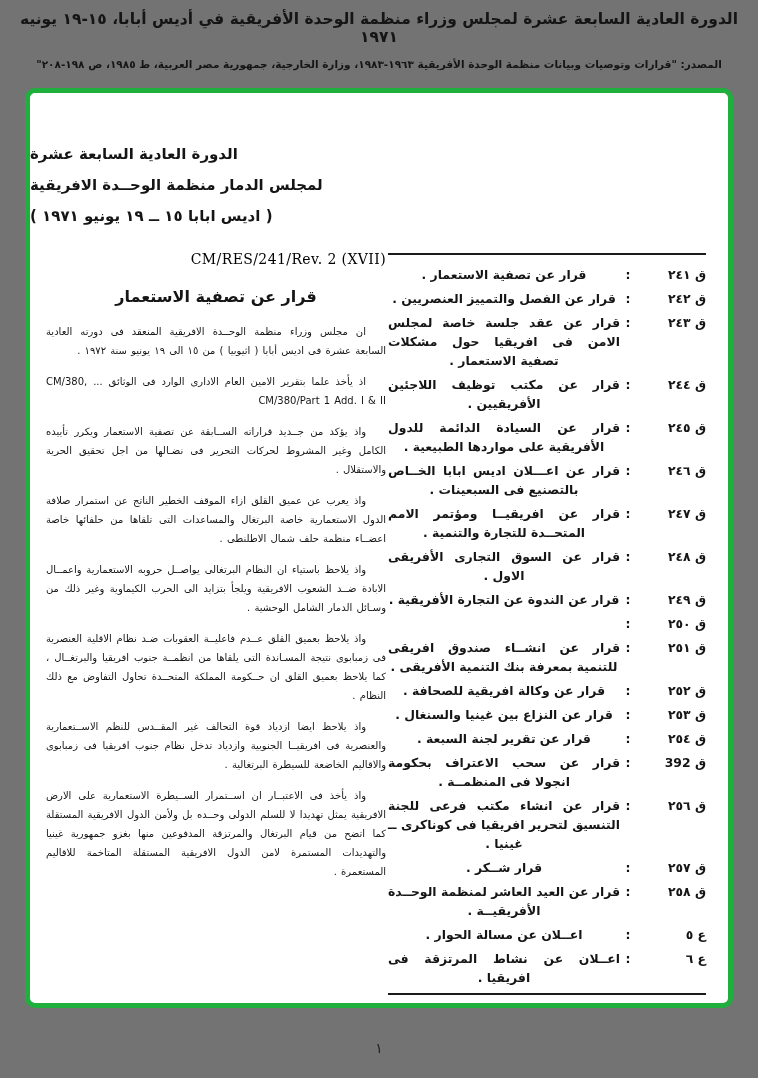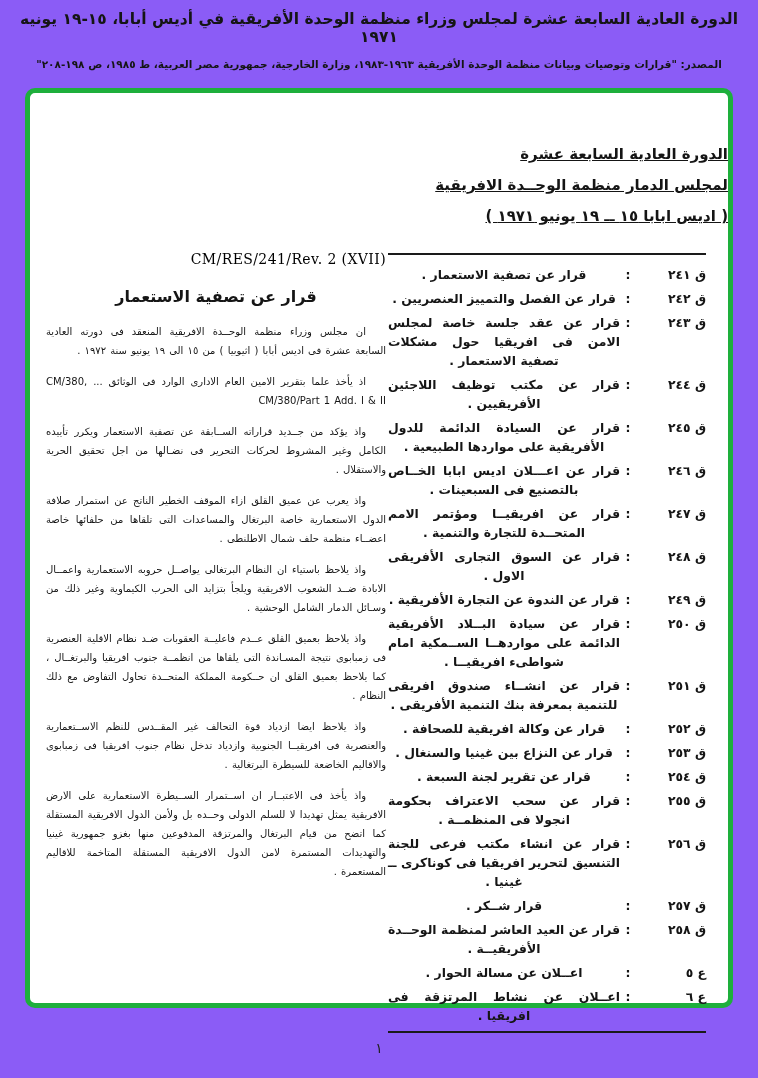--- a/index.html
+++ b/index.html
@@ -1,21 +1,21 @@
 <!DOCTYPE html>
 <html lang="ar" style="--green: #1eaf3c;"><head>
 <meta charset="utf-8">
 <style>
   :root { --green: #1eaf3c; --ink: #151515; }
   * { box-sizing: border-box; }
   html, body { margin: 0; padding: 0; background: #ffffff; }
   .page {
     position: relative;
     width: 758px; height: 1078px;
-    background: #8b5cf6;
+    background: #737373;
     color: var(--ink);
     font-family: "DejaVu Sans", sans-serif;
     overflow: hidden;
   }
   
   .hdr {
     position: absolute; top: 10px; left: 0; right: 0;
     text-align: center; direction: rtl;
   }
   .hdr-session {
@@ -29,22 +29,22 @@
   .frame {
     position: absolute;
     left: 25px; top: 88px;
     width: 708px; height: 920px;
     border: 5px solid var(--green);
     border-radius: 10px;
     background: #ffffff;
   }
   .doc-title {
     position: absolute; top: 52px; left: 0; right: 0;
-    direction: rtl; text-align: right;
-    font-weight: 700; font-size: 15px; text-decoration: underline;
+    direction: rtl; text-align: left;
+    font-weight: 700; font-size: 15px;
   }
   .doc-title .t-line { margin-bottom: 13px; }
   
   .left-col {
     position: absolute;
     left: 16px; top: 158px;
     width: 340px;
     direction: rtl;
   }
   .doc-ref {
@@ -181,21 +181,20 @@
           <span class="res-text">قرار عن السوق التجارى الأفريقى الاول .</span>
         </div>
       <div class="res-row">
           <span class="res-code">ق ٢٤٩</span>
           <span class="res-colon">:</span>
           <span class="res-text">قرار عن الندوة عن التجارة الأفريقية .</span>
         </div>
       <div class="res-row">
           <span class="res-code">ق ٢٥٠</span>
           <span class="res-colon">:</span>
-          <span class="res-text">قرار عن سيادة البــلاد الأفريقية الدائمة على مواردهــا الســمكية امام شواطىء افريقيــا .</span>
         </div>
       <div class="res-row">
           <span class="res-code">ق ٢٥١</span>
           <span class="res-colon">:</span>
           <span class="res-text">قرار عن انشــاء صندوق افريقى للتنمية بمعرفة بنك التنمية الأفريقى .</span>
         </div>
       <div class="res-row">
           <span class="res-code">ق ٢٥٢</span>
           <span class="res-colon">:</span>
           <span class="res-text">قرار عن وكالة افريقية للصحافة .</span>
@@ -204,21 +203,21 @@
           <span class="res-code">ق ٢٥٣</span>
           <span class="res-colon">:</span>
           <span class="res-text">قرار عن النزاع بين غينيا والسنغال .</span>
         </div>
       <div class="res-row">
           <span class="res-code">ق ٢٥٤</span>
           <span class="res-colon">:</span>
           <span class="res-text">قرار عن تقرير لجنة السبعة .</span>
         </div>
       <div class="res-row">
-          <span class="res-code">ق ٢٥٥</span>
+          <span class="res-code">ق 392</span>
           <span class="res-colon">:</span>
           <span class="res-text">قرار عن سحب الاعتراف بحكومة انجولا فى المنظمــة .</span>
         </div>
       <div class="res-row">
           <span class="res-code">ق ٢٥٦</span>
           <span class="res-colon">:</span>
           <span class="res-text">قرار عن انشاء مكتب فرعى للجنة التنسيق لتحرير افريقيا فى كوناكرى ــ غينيا .</span>
         </div>
       <div class="res-row">
           <span class="res-code">ق ٢٥٧</span>

